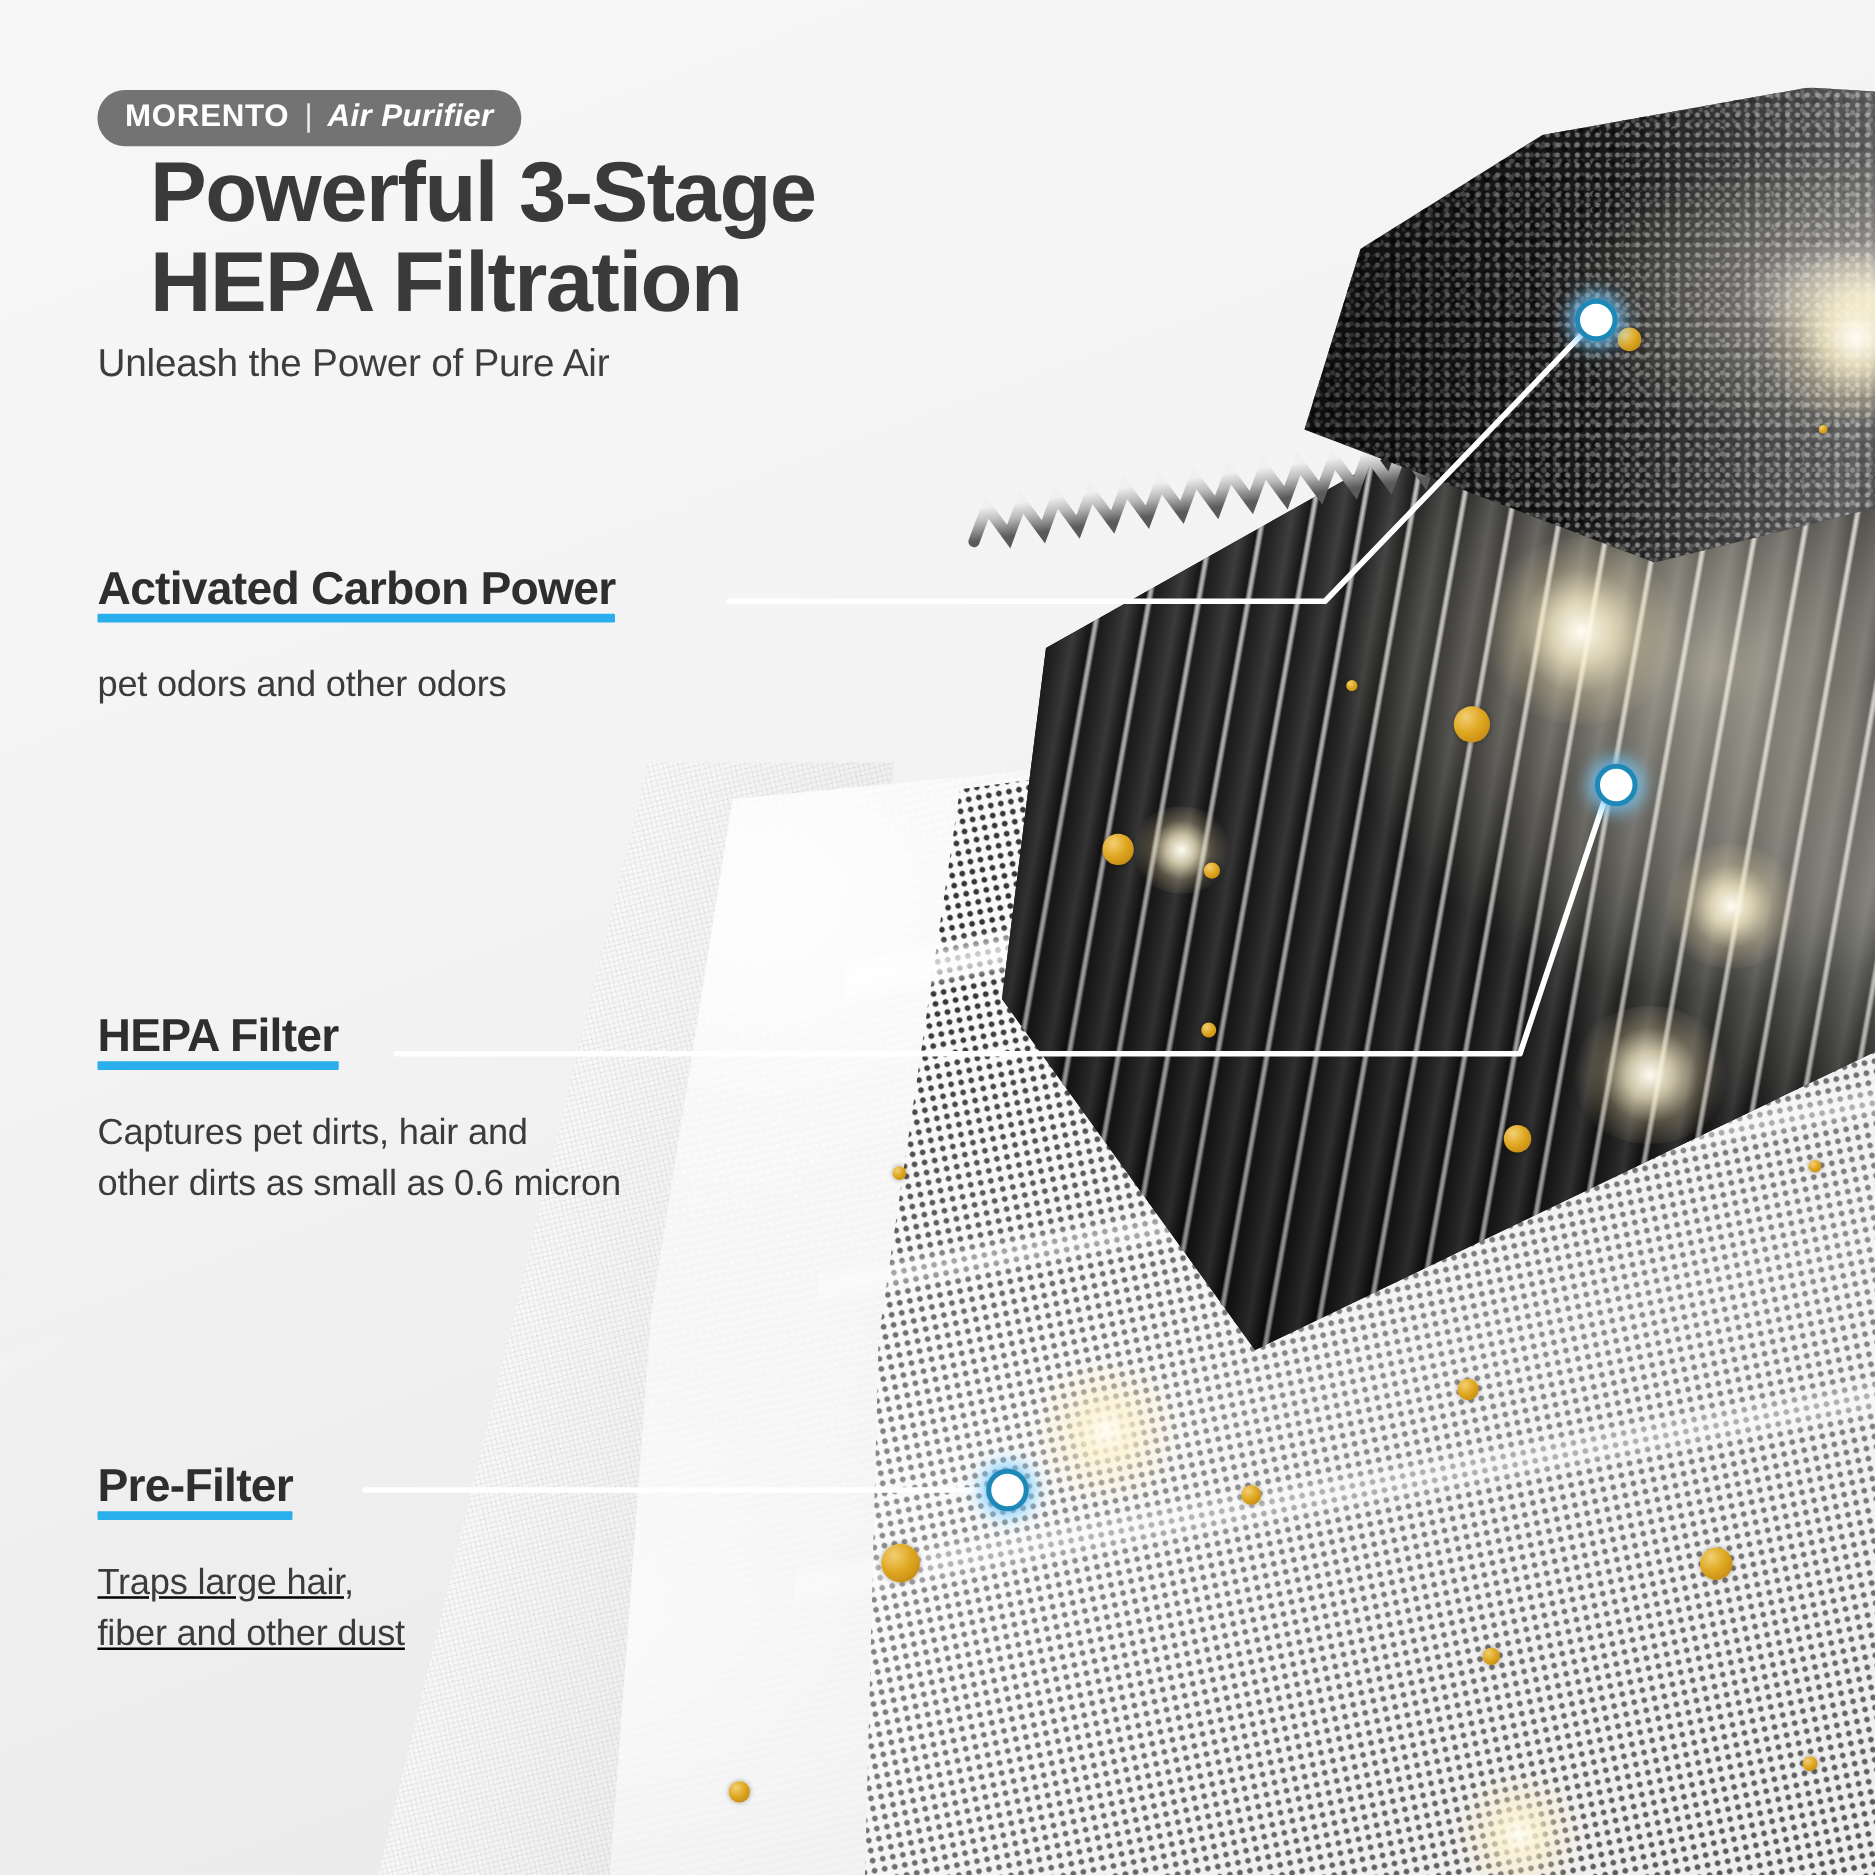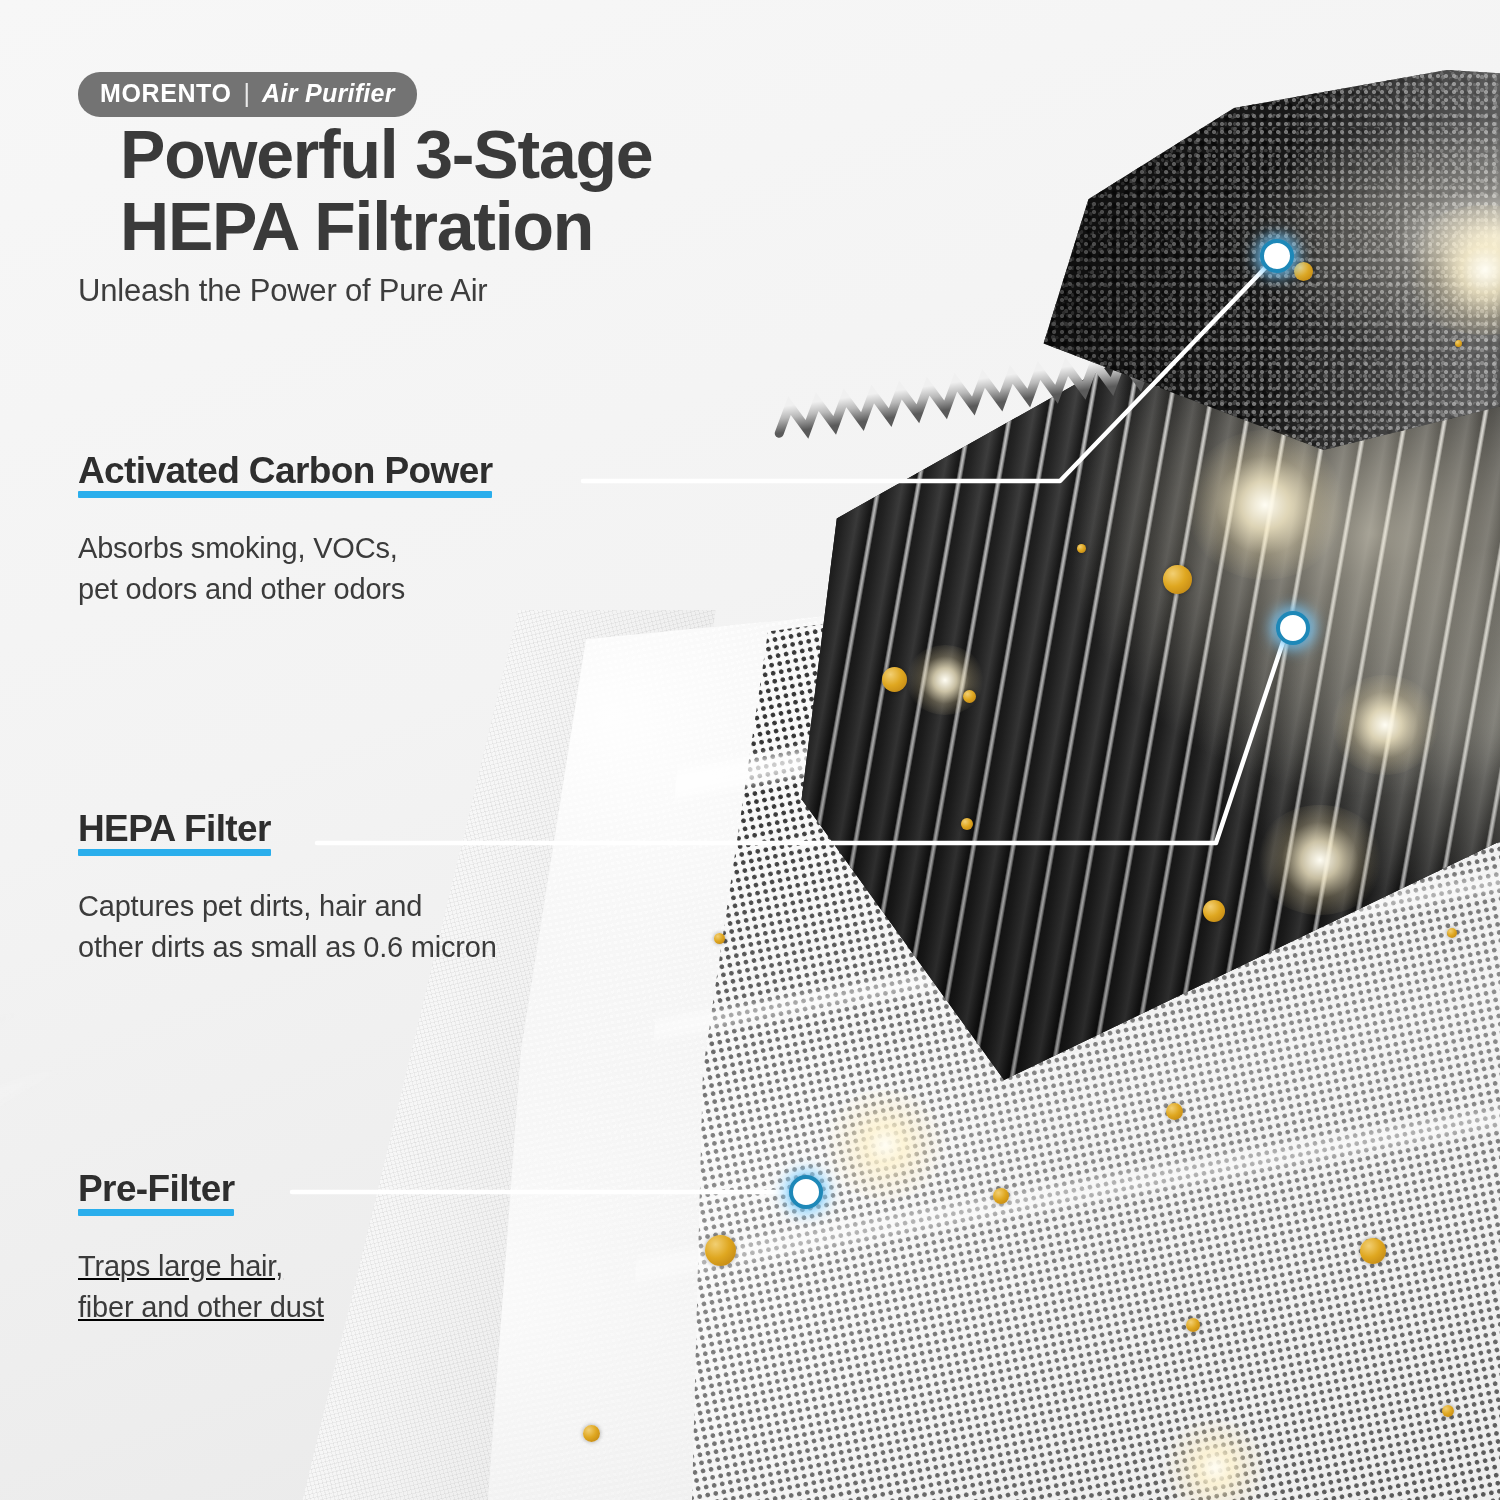--- a/index.html
+++ b/index.html
@@ -258,21 +258,20 @@
   <div class="headline">
     <div>Powerful 3-Stage</div>
     <div>HEPA Filtration</div>
   </div>
 
   <div class="subhead">Unleash the Power of Pure Air</div>
 
   <div class="sec" id="sec-carbon">
     <div class="title">Activated Carbon Power</div>
     <div class="desc">
-      <div>Absorbs smoking, VOCs,</div>
       <div>pet odors and other odors</div>
     </div>
   </div>
 
   <div class="sec" id="sec-hepa">
     <div class="title">HEPA Filter</div>
     <div class="desc">
       <div>Captures pet dirts, hair and</div>
       <div>other dirts as small as 0.6 micron</div>
     </div>

